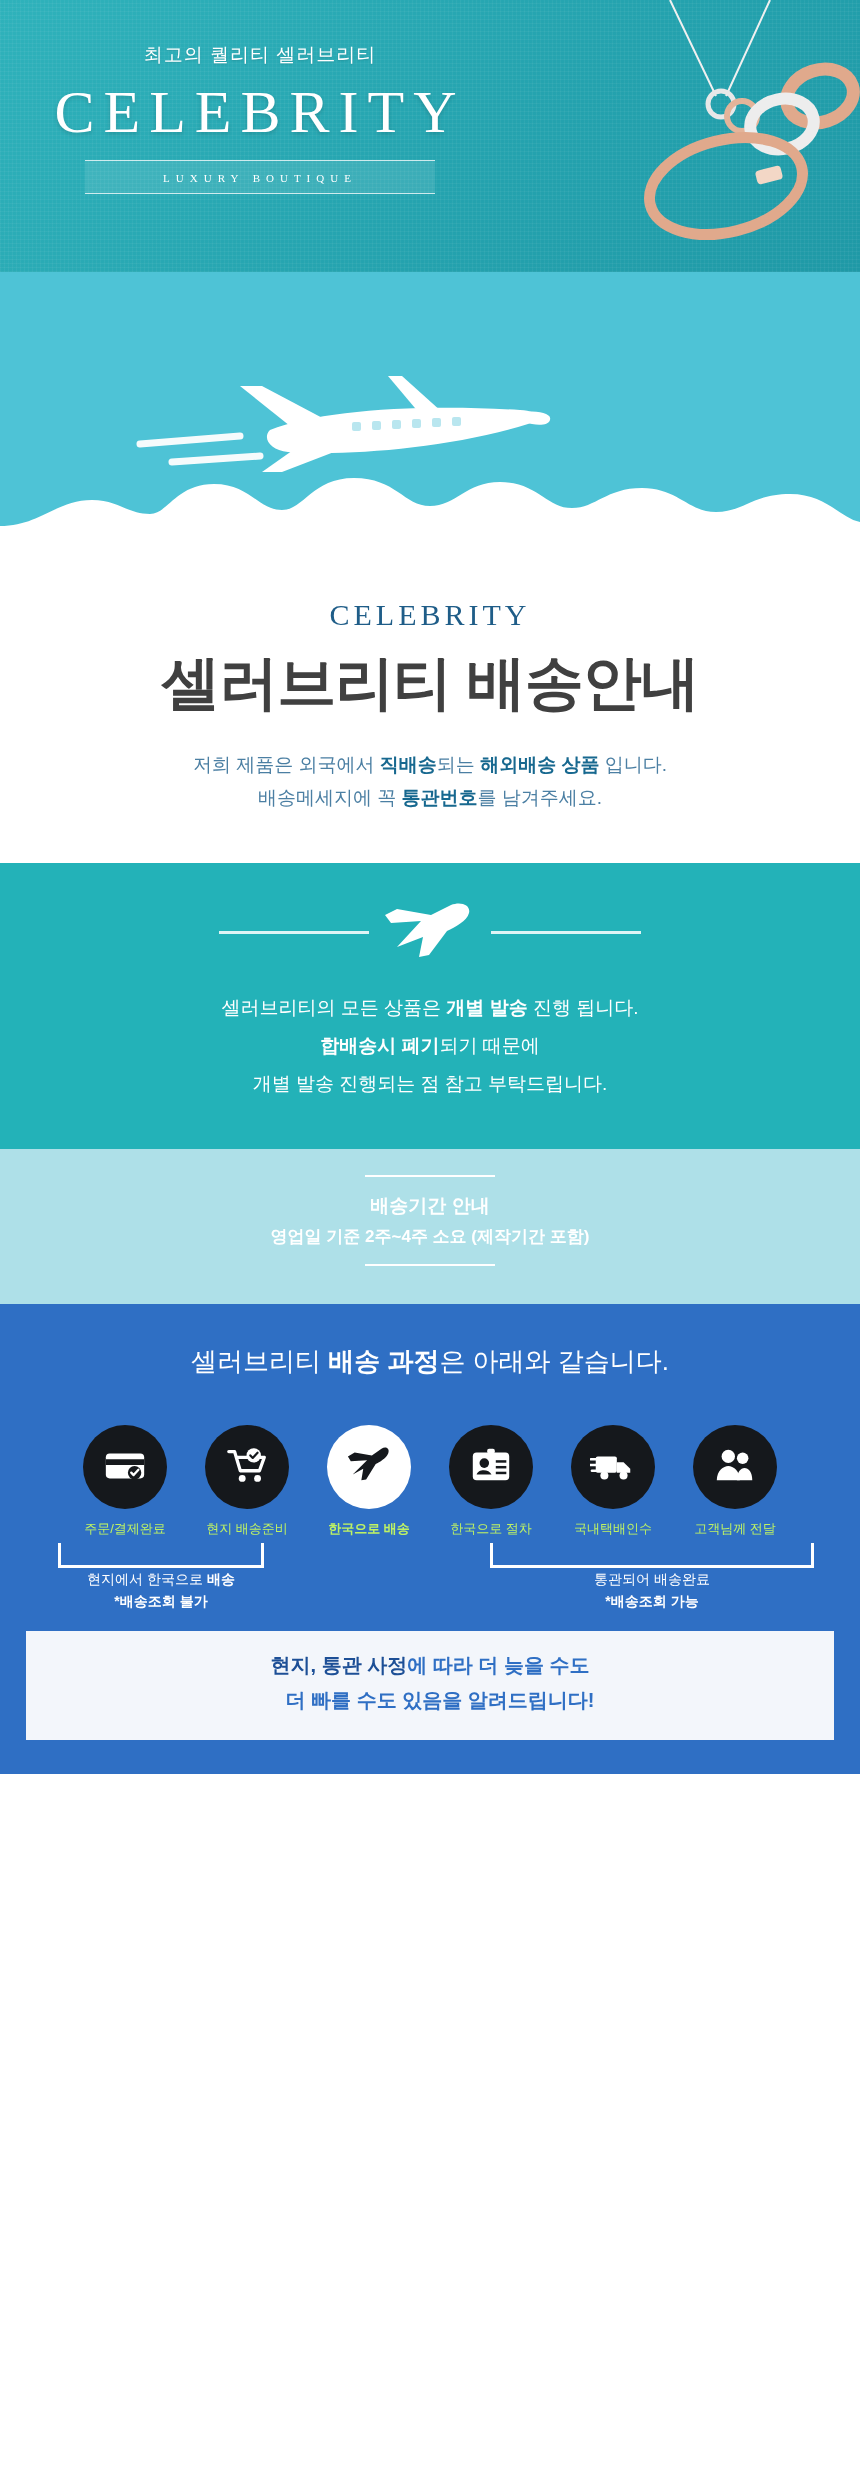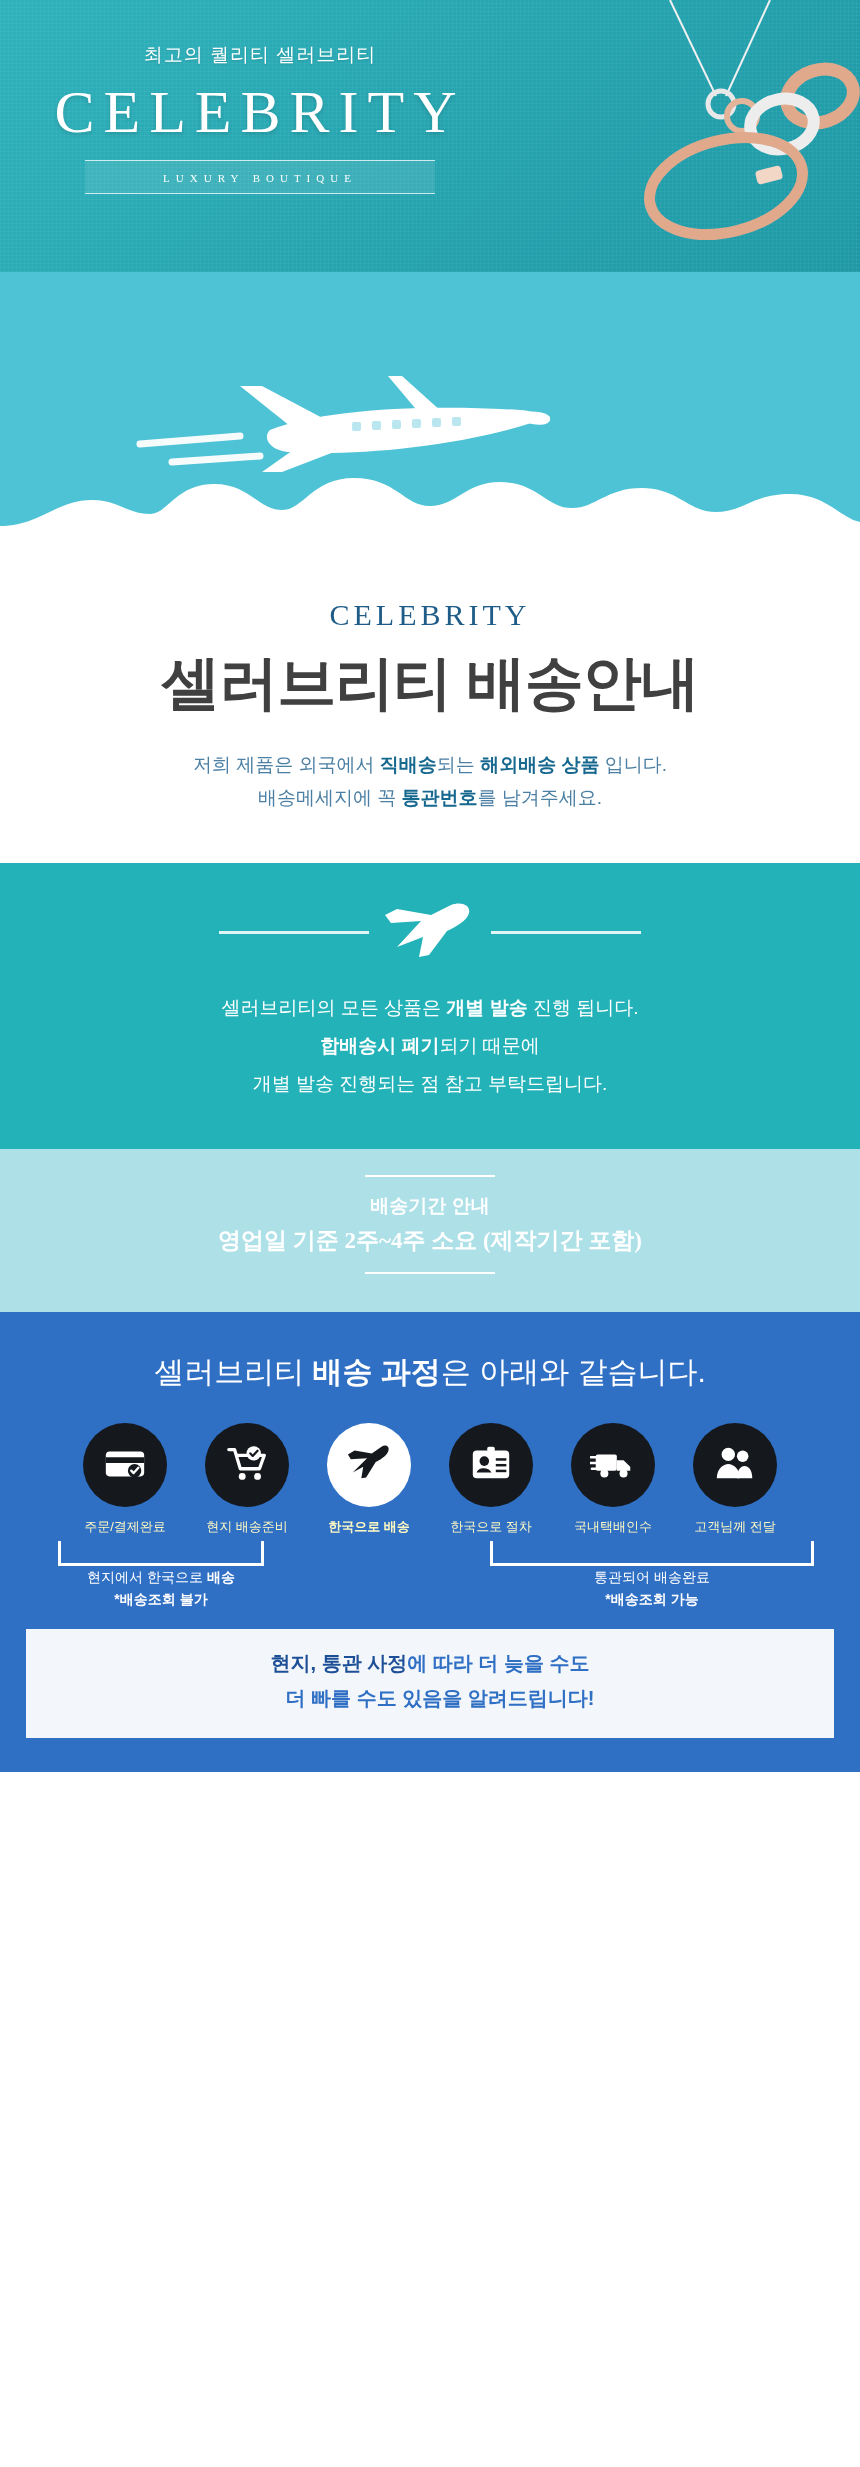--- a/index.html
+++ b/index.html
@@ -133,52 +133,52 @@
     padding:26px 0 38px;
   }
   .period .hr{
     width:130px;height:2px;background:#ffffff;margin:0 auto 16px;
   }
   .period .hr.bottom{margin:16px auto 0;}
   .period .l1{
     color:#ffffff;font-size:19px;font-weight:bold;margin-bottom:6px;
   }
   .period .l2{
-    color:#ffffff;font-size:23px;font-weight:bold;font-family:Liberation Serif, serif;
+    color:#ffffff;font-size:17px;font-weight:bold;
   }
 
   
   .process{
     background:#2f6fc4;
     padding:40px 0 34px;
     text-align:center;
   }
   .process-title{
     color:#ffffff;
-    font-size:30px;
-    margin-bottom:30px;
+    font-size:26px;
+    margin-bottom:46px;
   }
   .process-title b{font-weight:bold;}
 
   .steps{
     display:flex;
     justify-content:center;
     gap:12px;
     padding:0 26px;
   }
   .step{width:110px;display:flex;flex-direction:column;align-items:center;}
   .step .circle{
     width:84px;height:84px;border-radius:50%;
     background:#15181c;
     display:flex;align-items:center;justify-content:center;
     margin-bottom:12px;
   }
   .step.highlight .circle{background:#ffffff;}
   .step .caption{
-    color:#fef9c3;font-size:13px;line-height:1.3;white-space:nowrap;
+    color:#bef264;font-size:13px;line-height:1.3;white-space:nowrap;
   }
   .step.highlight .caption{font-weight:bold;}
 
   .brackets{
     position:relative;
     height:62px;
     margin-top:6px;
   }
   .bracket{
     position:absolute;

